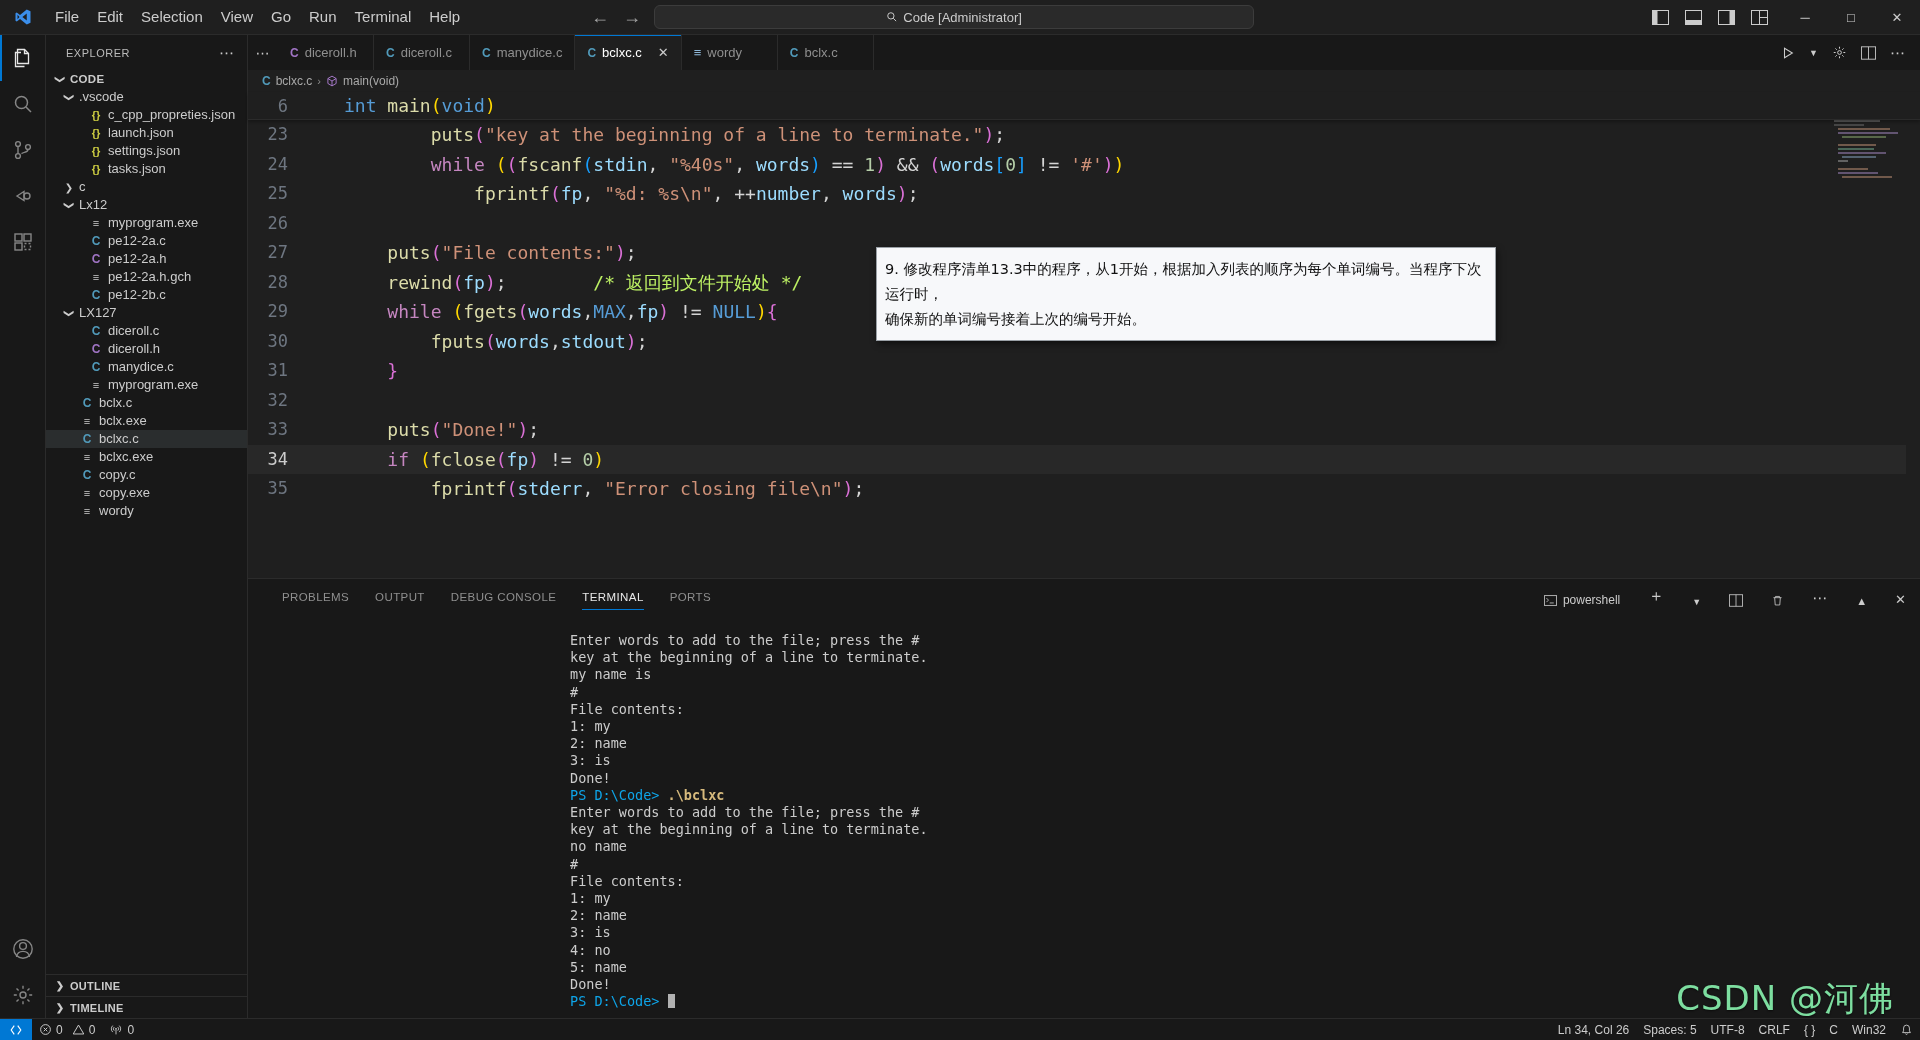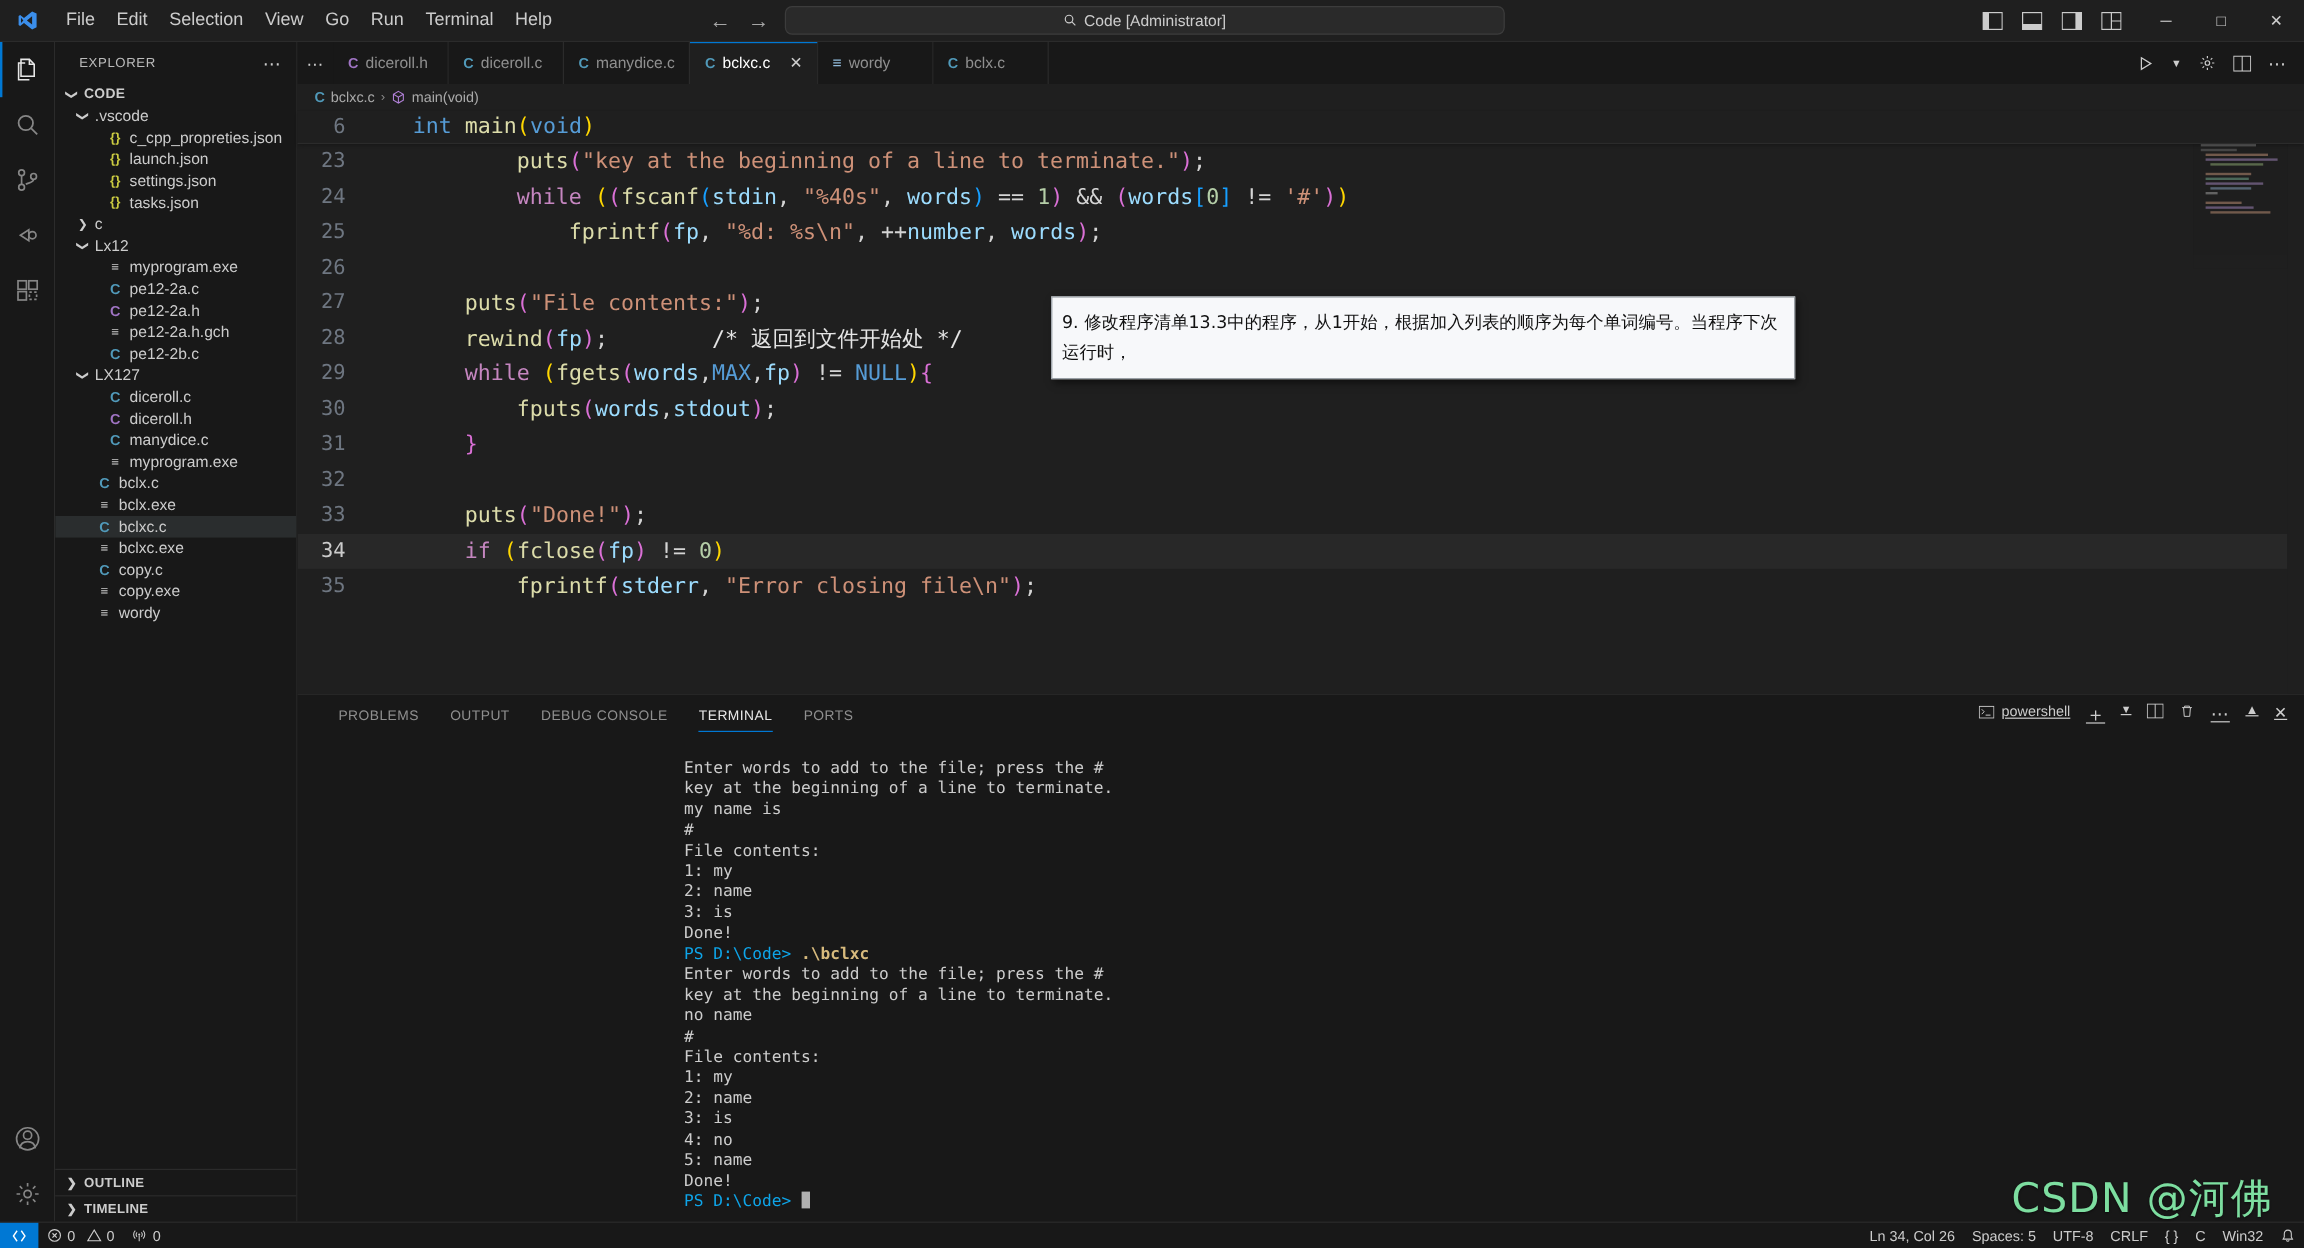--- a/index.html
+++ b/index.html
@@ -120,21 +120,21 @@
   .gutter.cur { color:#cccccc; }
   .ctext { padding-left:34px; }
 
   
   .kw   { color:#c586c0; }
   .type { color:#569cd6; }
   .fn   { color:#dcdcaa; }
   .str  { color:#ce9178; }
   .num  { color:#b5cea8; }
   .var  { color:#9cdcfe; }
-  .cmt  { color:#e5e5e5; }
+  .cmt  { color:#bef264; }
   .op   { color:#d4d4d4; }
   .p1   { color:#ffd700; }
   .p2   { color:#da70d6; }
   .p3   { color:#179fff; }
   .cnst { color:#569cd6; }
 
   
   .annotation {
     position:absolute; left: 628px; top: 127px; width: 620px;
     background:#f7f8fa; color:#111; border:1px solid #9aa0a6;
@@ -152,21 +152,21 @@
   .mm-line { height:2px; margin-bottom:2px; }
 
   .scroll-decor { position:absolute; right:0; top:0; width:14px; bottom:0; background:#1f1f1f; }
 
   
   .panel { height: 440px; flex:0 0 440px; background:#181818; display:flex; flex-direction:column; border-top:1px solid #2b2b2b;}
   .panel-head { height:35px; display:flex; align-items:center; padding-left:34px; }
   .ptab { font-size:11.5px; letter-spacing:.4px; color:#8f8f8f; margin-right:26px; padding: 8px 0 7px; position:relative; cursor:pointer;}
   .ptab.active { color:#e7e7e7; }
   .ptab.active::after { content:''; position:absolute; left:0; right:0; bottom:0; height:1px; background:#0078d4; }
-  .panel-right { margin-left:auto; display:flex; align-items:flex-start; gap:13px; padding-right:14px; color:#cccccc; font-size:13px;text-decoration:underline;}
+  .panel-right { margin-left:auto; display:flex; align-items:flex-end; gap:28px; padding-right:14px; color:#cccccc; font-size:13px;}
   .term-chip { display:flex; align-items:center; gap:6px; font-size:12px; color:#cccccc; }
   .terminal {
     flex:1; padding: 18px 0 0 322px; font-family:"DejaVu Sans Mono", monospace;
     font-size:13.5px; line-height:17.2px; color:#cccccc; overflow:hidden; white-space:pre;
     position:relative;
   }
   .t-ps { color:#0ea5e9;margin-top:44px; }
   .t-cmd { color:#d7ba7d; font-weight:bold; }
   .caret { display:inline-block; width:7px; height:14px; background:#cccccc; vertical-align:-2px; opacity:.85;}
 
@@ -529,20 +529,21 @@
         <div class="mm-line" style="width:10px;margin-left:10px;background:#6a6a6a;"></div>
         <div class="mm-line" style="width:0px;"></div>
         <div class="mm-line" style="width:30px;margin-left:10px;background:#7a6050;"></div>
         <div class="mm-line" style="width:40px;margin-left:10px;background:#6a5a7a;"></div>
         <div class="mm-line" style="width:50px;margin-left:14px;background:#7a6050;"></div>
       </div>
       <div class="scroll-decor"></div>
 
       <div class="annotation">
         <p>9. 修改程序清单13.3中的程序，从1开始，根据加入列表的顺序为每个单词编号。当程序下次运行时，</p>
+        <p>确保新的单词编号接着上次的编号开始。</p>
       </div>
     </div>
 
     <div class="panel">
       <div class="panel-head">
         <div class="ptab">PROBLEMS</div>
         <div class="ptab">OUTPUT</div>
         <div class="ptab">DEBUG CONSOLE</div>
         <div class="ptab active">TERMINAL</div>
         <div class="ptab">PORTS</div>

